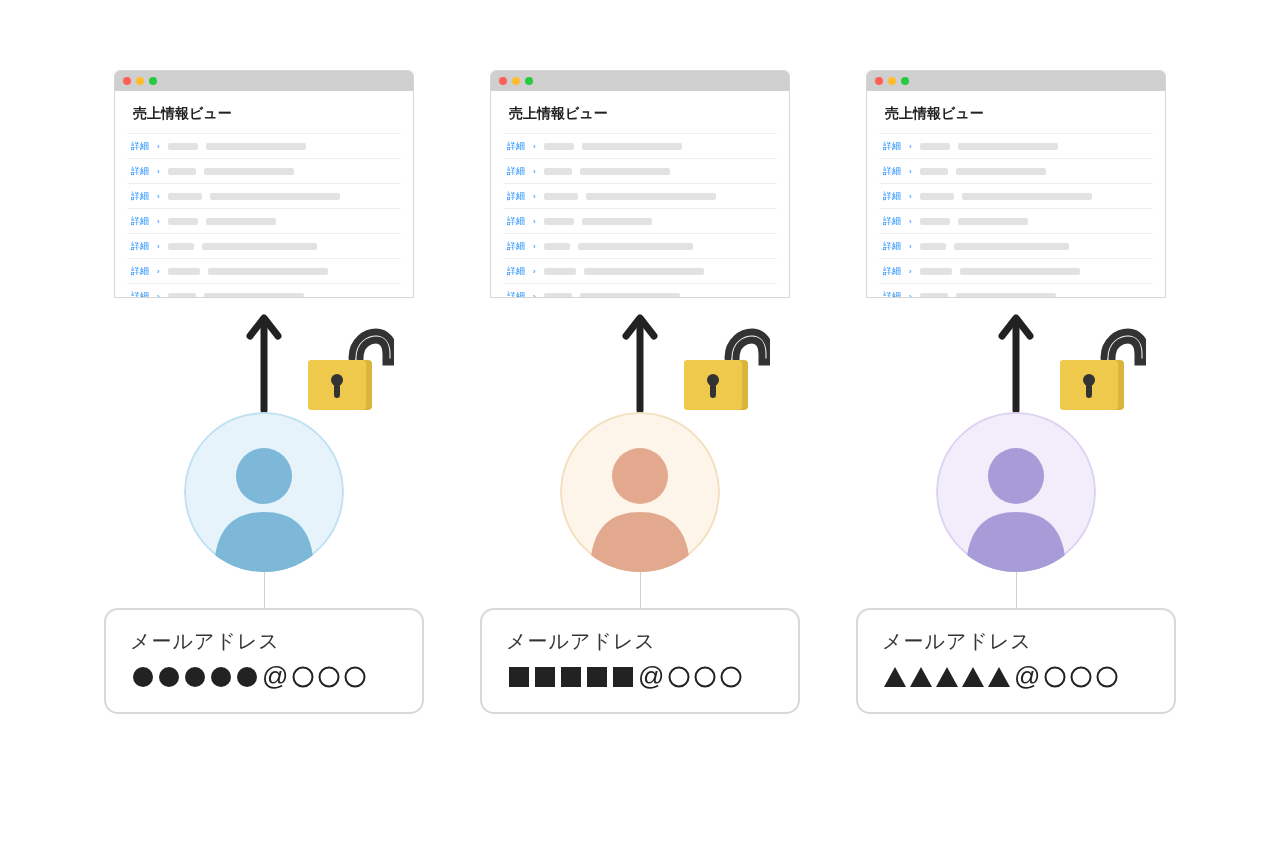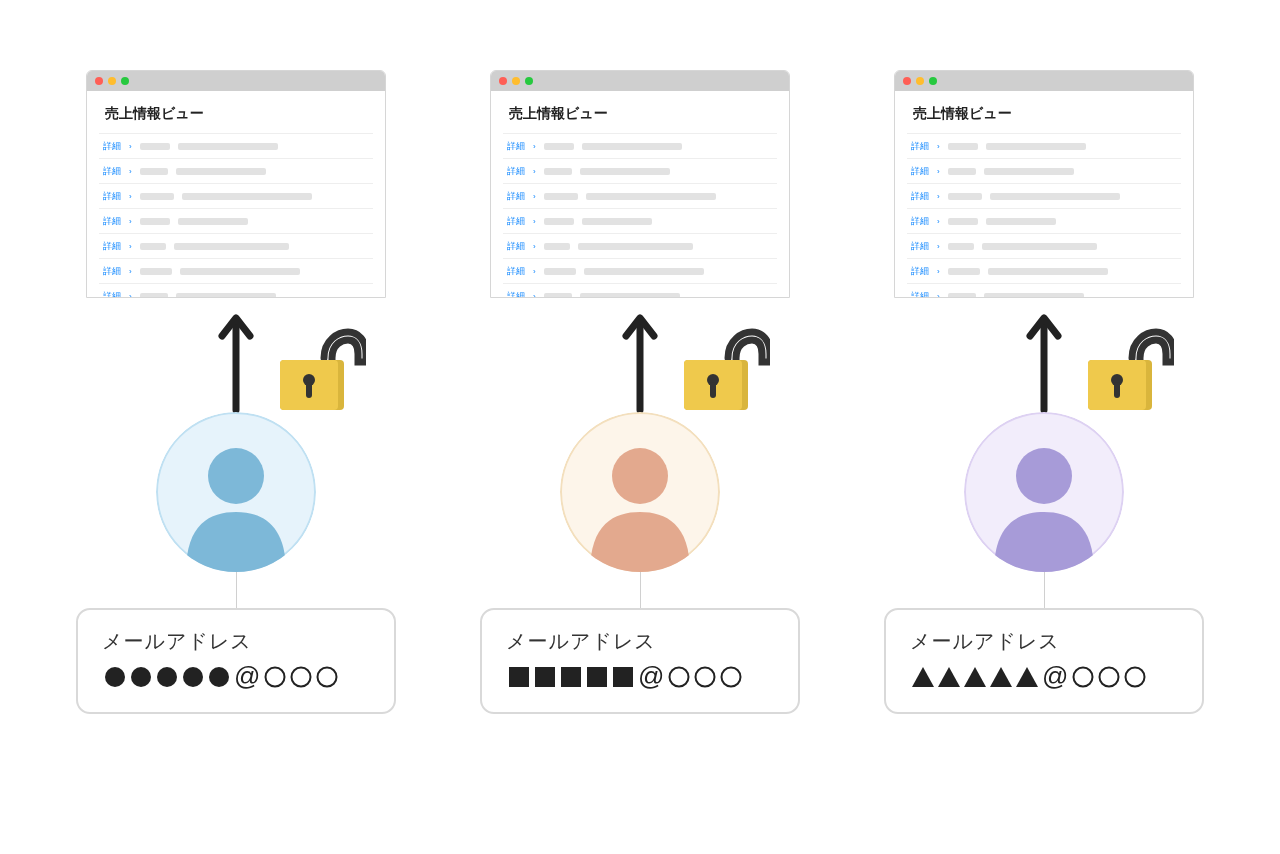--- a/index.html
+++ b/index.html
@@ -6,21 +6,21 @@
   body {
     font-family: -apple-system, "Hiragino Sans", "Hiragino Kaku Gothic ProN", Meiryo, sans-serif;
     background: #fff;
     width: 1280px;
     height: 854px;
     position: relative;
   }
   .stage {
     display: flex;
     justify-content: center;
-    gap: 84px;
+    gap: 56px;
     padding: 70px 0 0 0;
   }
   .col {
     width: 320px;
     display: flex;
     flex-direction: column;
     align-items: center;
   }
   
   .browser {

